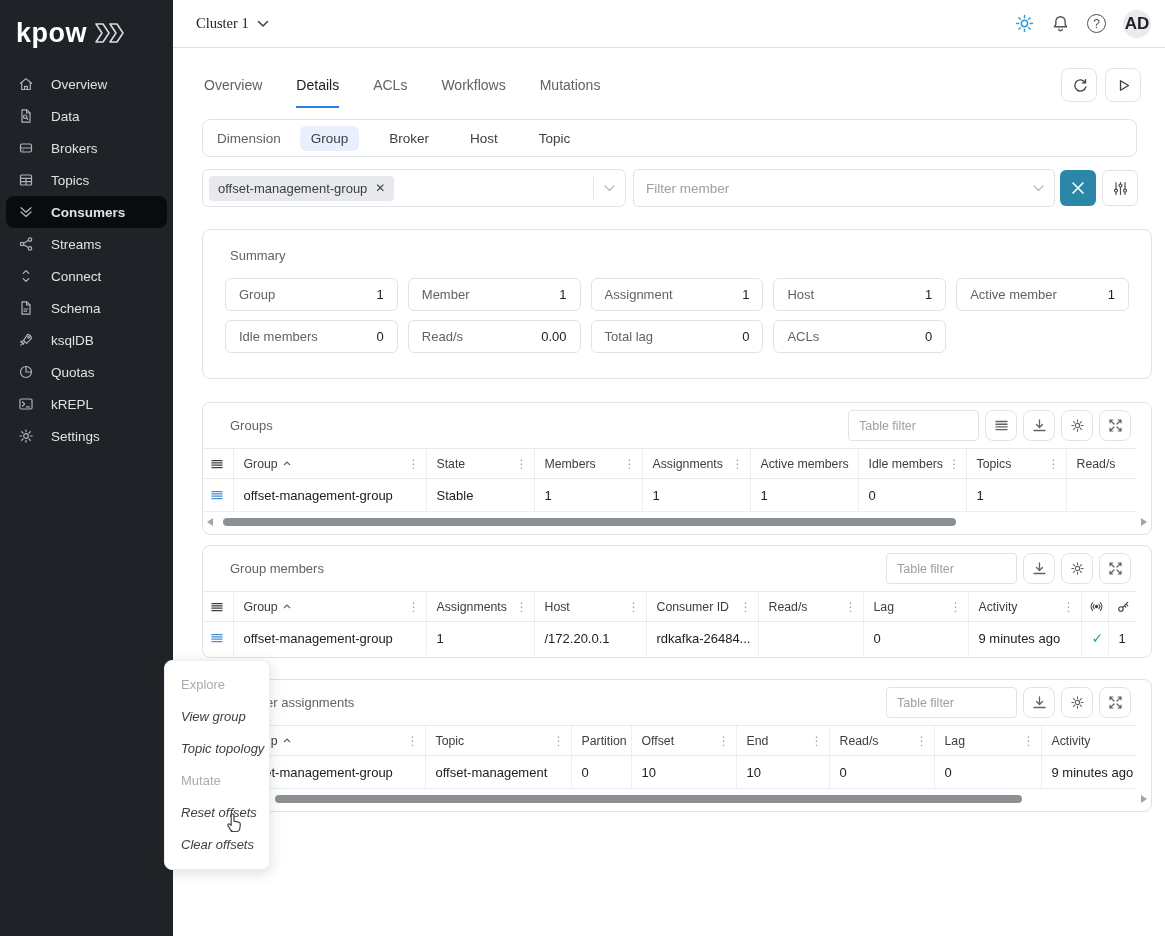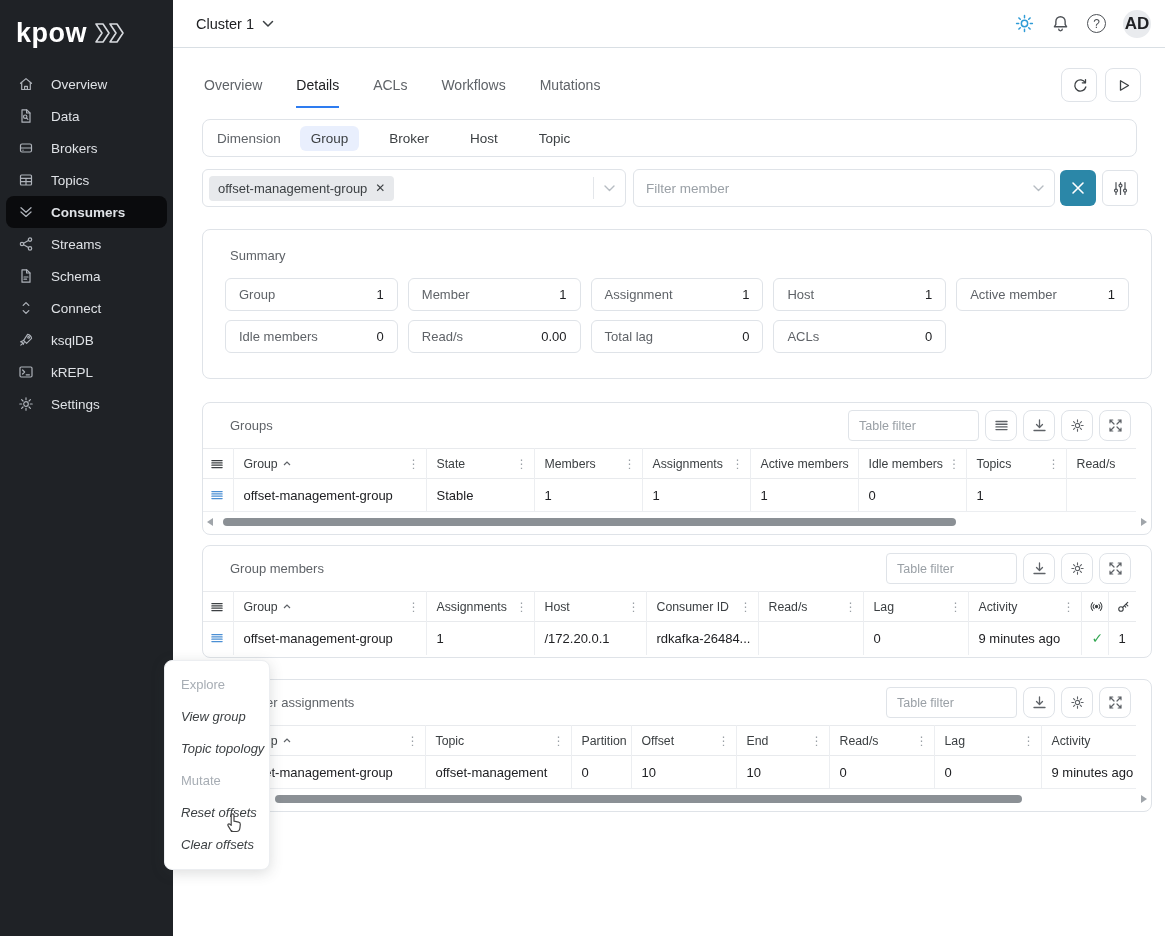--- a/index.html
+++ b/index.html
@@ -13,21 +13,21 @@
   .logo-text { color:#fff; font-size:27px; font-weight:700; letter-spacing:.5px; }
   .nav { margin-top:16px; }
   .nav-item { display:flex; align-items:center; gap:17px; height:32px; padding-left:18px;
     color:#dfe2e6; font-size:13.5px; cursor:pointer; }
   .nav-item .ni { color:#aeb3ba; width:16px; height:16px; flex:0 0 16px; }
   .nav-item.active { background:#0a0b0d; border-radius:8px; margin:0 6px; padding-left:12px; font-weight:700; }
 
   
   .topbar { position:absolute; left:173px; top:0; right:0; height:48px; background:#fff;
     border-bottom:1px solid #d9dfe4; display:flex; align-items:center; padding:0 14px 0 23px; }
-  .cluster { display:flex; align-items:center; gap:8px; font-size:14.5px; color:#202124; cursor:pointer; }
+  .cluster { display:flex; align-items:center; gap:8px; font-size:14.5px; color:#202124; cursor:pointer;font-family:Liberation Serif, serif; }
   .topbar-right { margin-left:auto; display:flex; align-items:center; gap:17px; }
   .tb-icon { color:#4d5156; cursor:pointer; }
   .help-badge { width:19px; height:19px; border-radius:50%; border:1.4px solid #4d5156; color:#4d5156;
     font-size:12px; display:flex; align-items:center; justify-content:center; cursor:pointer; }
   .avatar { width:28px; height:28px; border-radius:50%; background:#e9ebee; color:#202124;
     font-size:17px; font-weight:700; display:flex; align-items:center; justify-content:center; cursor:pointer; }
 
   
   .tabs { position:absolute; left:204px; top:77px; display:flex; gap:34px; }
   .tab { font-size:14px; color:#5f6368; padding-bottom:13px; cursor:pointer; }
@@ -182,47 +182,56 @@
             <circle cx="12" cy="3.6" r="1.7"></circle>
             <circle cx="4" cy="8" r="1.7"></circle>
             <circle cx="12" cy="12.4" r="1.7"></circle>
             <path d="M5.6 7.2l4.8-2.8M5.6 8.8l4.8 2.8"></path>
           </svg>
         </span>
       <span>Streams</span>
     </div>
     <div class="nav-item">
       <span class="ni">
+          <svg width="16" height="16" viewBox="0 0 16 16" fill="none" stroke="currentColor" stroke-width="1.3" stroke-linecap="round" stroke-linejoin="round">
+            <path d="M5.2 5.4 8 2.6l2.8 2.8"></path>
+            <path d="M5.2 10.6 8 13.4l2.8-2.8"></path>
+          </svg>
+        </span>
+      <span>Connect</span>
+    </div>
+    <div class="nav-item">
+      <span class="ni">
           <svg width="16" height="16" viewBox="0 0 16 16" fill="none" stroke="currentColor" stroke-width="1.2" stroke-linecap="round" stroke-linejoin="round">
             <path d="M4 1.8h4.8L12 5v9.2H4z"></path>
             <path d="M8.6 1.8V5H12"></path>
             <path d="M6 9h4M6 11.2h2.6"></path>
           </svg>
         </span>
       <span>Schema</span>
-    </div>
-    <div class="nav-item">
-      <span class="ni">
-          <svg width="16" height="16" viewBox="0 0 16 16" fill="none" stroke="currentColor" stroke-width="1.3" stroke-linecap="round" stroke-linejoin="round">
-            <path d="M5.2 5.4 8 2.6l2.8 2.8"></path>
-            <path d="M5.2 10.6 8 13.4l2.8-2.8"></path>
-          </svg>
-        </span>
-      <span>Connect</span>
     </div>
     <div class="nav-item">
       <span class="ni">
           <svg width="16" height="16" viewBox="0 0 16 16" fill="none" stroke="currentColor" stroke-width="1.1" stroke-linecap="round" stroke-linejoin="round">
             <path d="M9.6 2.4c2.3.4 3.6 1.7 4 4l-5 5L5.6 8.4z"></path>
             <path d="M5.6 8.4 2.6 9.7l1.8.9.9 1.8 1.3-3"></path>
             <circle cx="10.6" cy="5.4" r=".9"></circle>
             <path d="M4.4 11.6l-1.6 1.6"></path>
           </svg>
         </span>
       <span>ksqlDB</span>
+    </div>
+    <div class="nav-item">
+      <span class="ni">
+          <svg width="16" height="16" viewBox="0 0 16 16" fill="none" stroke="currentColor" stroke-width="1.2" stroke-linecap="round" stroke-linejoin="round">
+            <path d="M13.5 8A5.5 5.5 0 1 1 8 2.5"></path>
+            <path d="M8 2.5A5.5 5.5 0 0 1 13.5 8H8z"></path>
+          </svg>
+        </span>
+      <span>Quotas</span>
     </div>
     <div class="nav-item">
       <span class="ni">
           <svg width="16" height="16" viewBox="0 0 16 16" fill="none" stroke="currentColor" stroke-width="1.2" stroke-linecap="round" stroke-linejoin="round">
             <rect x="2" y="3" width="12" height="10" rx="1.2"></rect>
             <path d="M4.6 6 6.6 8l-2 2"></path>
             <path d="M8.2 10.8h3.2"></path>
           </svg>
         </span>
       <span>kREPL</span>

